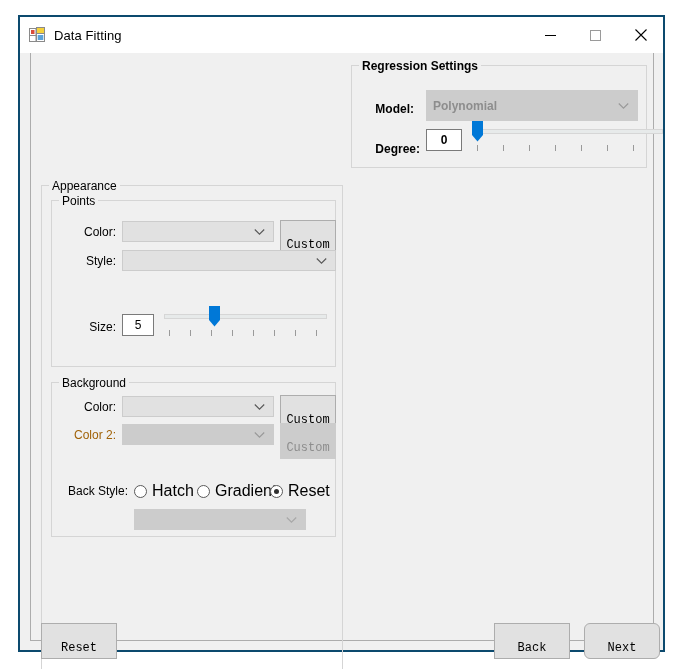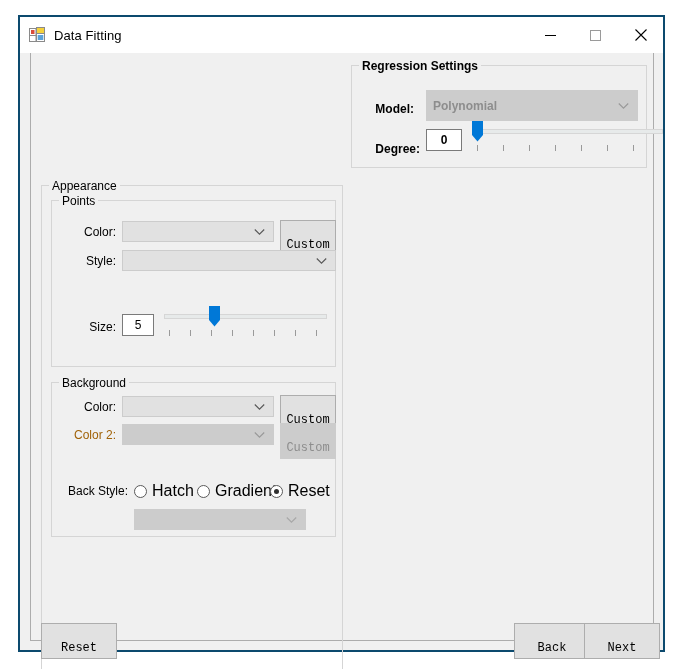--- a/index.html
+++ b/index.html
@@ -465,21 +465,21 @@
             <path d="M0.8 1 L5.5 5.6 L10.2 1" stroke="#a8a8a8" stroke-width="1.2" fill="none"></path>
           </svg>
         </div>
       </div>
     </div>
 
 
     <div class="button" style="left:10px; top:570px; width:76px; height:24px;">
       <span>Reset</span>
     </div>
-    <div class="button" style="left:483px; top:570px; width:76px; height:24px;">
+    <div class="button" style="left:463px; top:570px; width:76px; height:24px;">
       <span>Back</span>
     </div>
-    <div class="button" style="left:553px; top:570px; width:76px; height:24px;">
+    <div class="button" style="left:553px; top:570px; width:76px; height:24px;border-radius:6px;">
       <span>Next</span>
     </div>
 
   </div>
 </div>
 
 </body></html>

